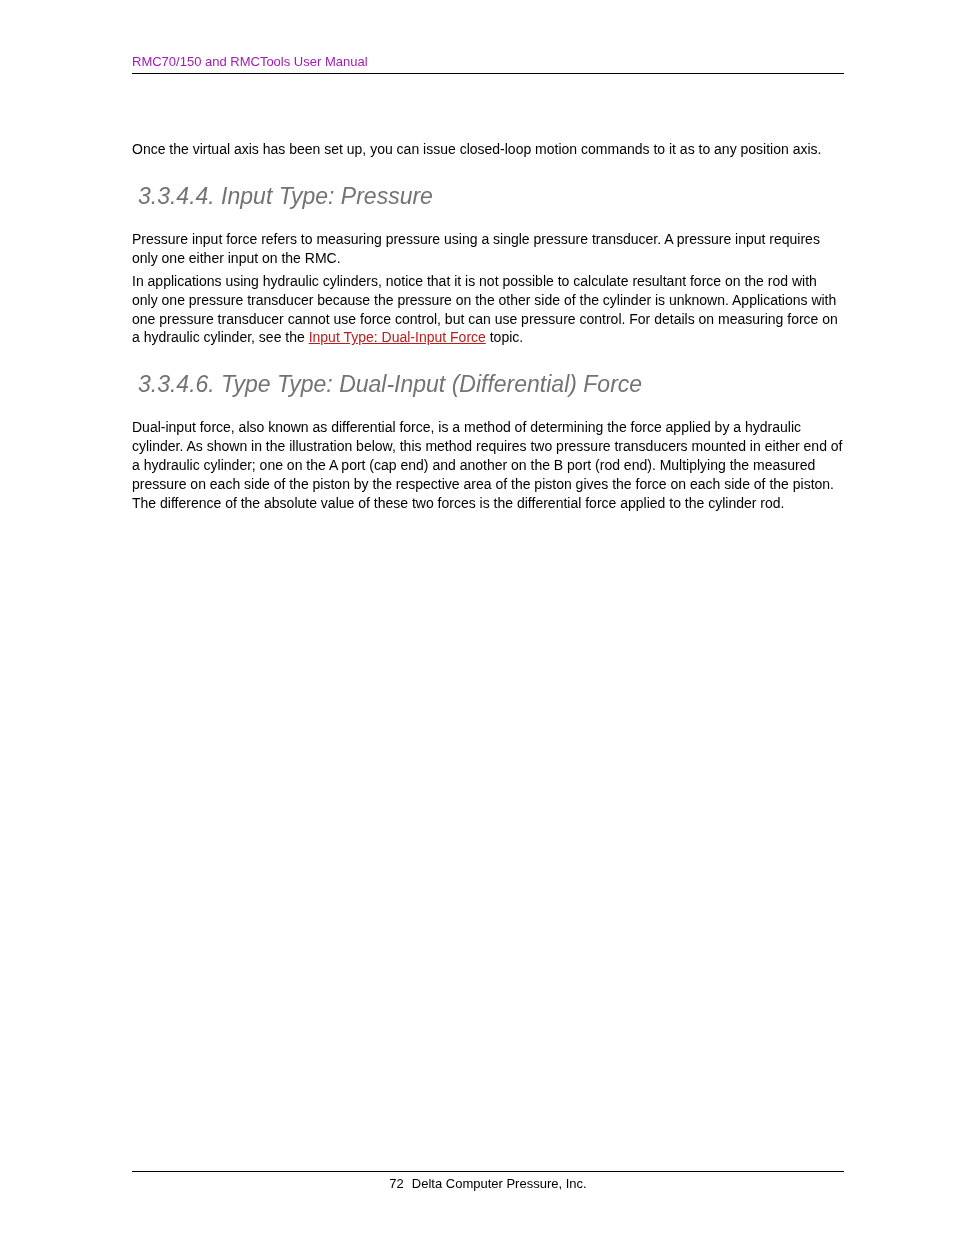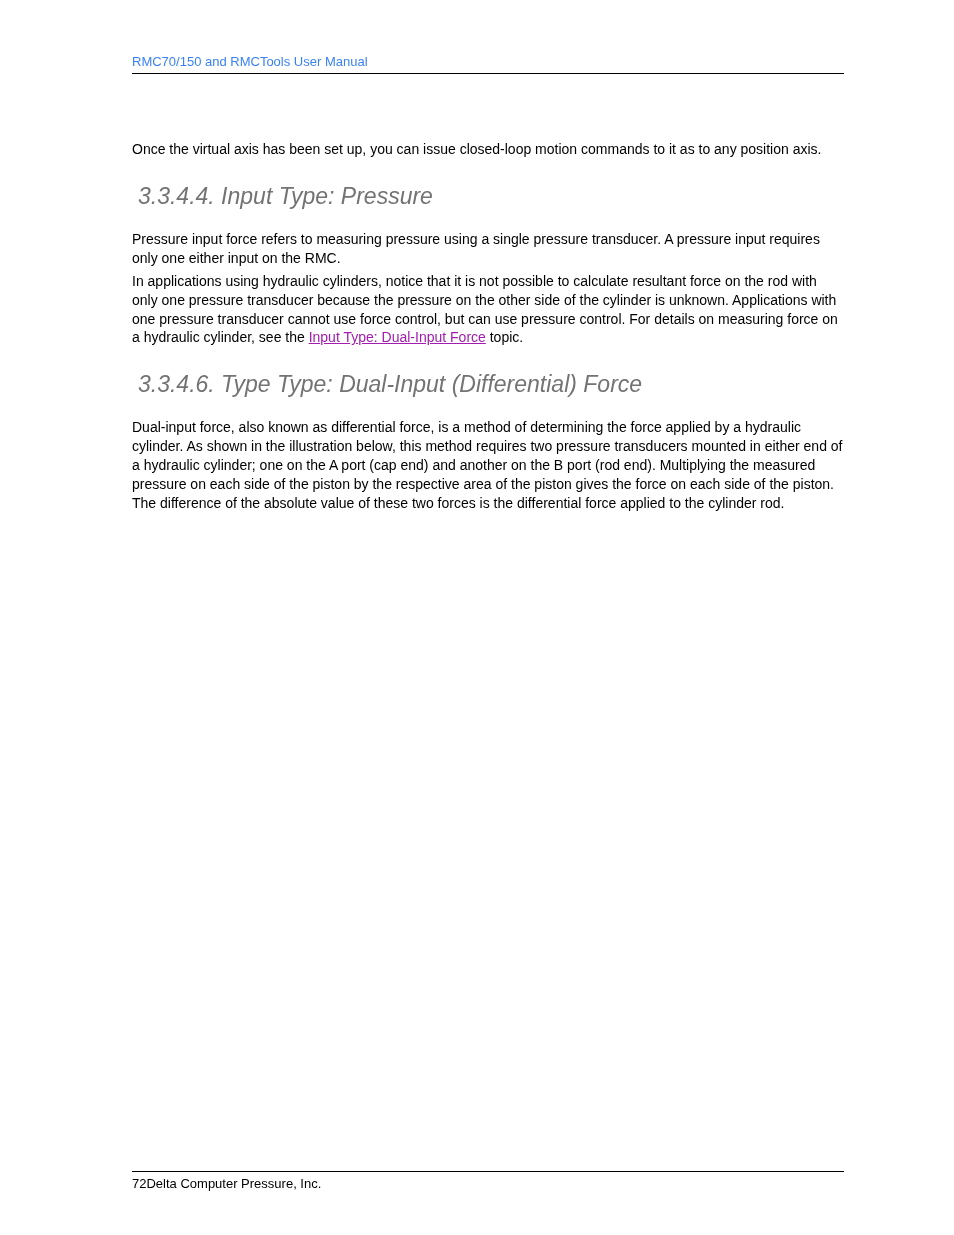--- a/index.html
+++ b/index.html
@@ -15,21 +15,21 @@
     font-family: Verdana, Geneva, sans-serif;
     color: #000;
     box-sizing: border-box;
   }
   .header-area {
     position: absolute;
     top: 54px;
     left: 132px;
     right: 110px;
     font-size: 13px;
-    color: #3b82f6;
+    color: #a21caf;
   }
   .header-rule {
     margin-top: 4px;
     border: none;
     border-top: 1px solid #000;
   }
   .content {
     position: absolute;
     top: 140px;
     left: 132px;
@@ -49,40 +49,41 @@
     font-weight: normal;
     font-size: 23px;
     margin: 22px 0 18px 6px;
     color: #737373;
     font-style: italic;
   }
   .gap-lg { margin-top: 46px; }
   .gap-xl { margin-top: 70px; }
   .sp { margin-top: 28px; }
   a.ulink {
-    color: #a21caf;
+    color: #b91c1c;
     text-decoration: underline;
     cursor: pointer;
     text-align: center;
   }
   .footer-area {
     position: absolute;
     left: 132px;
     right: 110px;
     bottom: 44px;
     font-size: 13px;
   }
   .footer-rule {
     border: none;
     border-top: 1px solid #000;
     margin-bottom: 4px;
   }
   .footer-row {
     display: flex;
-    justify-content: flex-start;
+    justify-content: center;
+    gap: 8px;
   }
 </style>
 </head>
 <body>
 
 <div class="page">
 
   <div class="header-area">
     <span>RMC70/150 and RMCTools User Manual</span>
     <hr class="header-rule">

